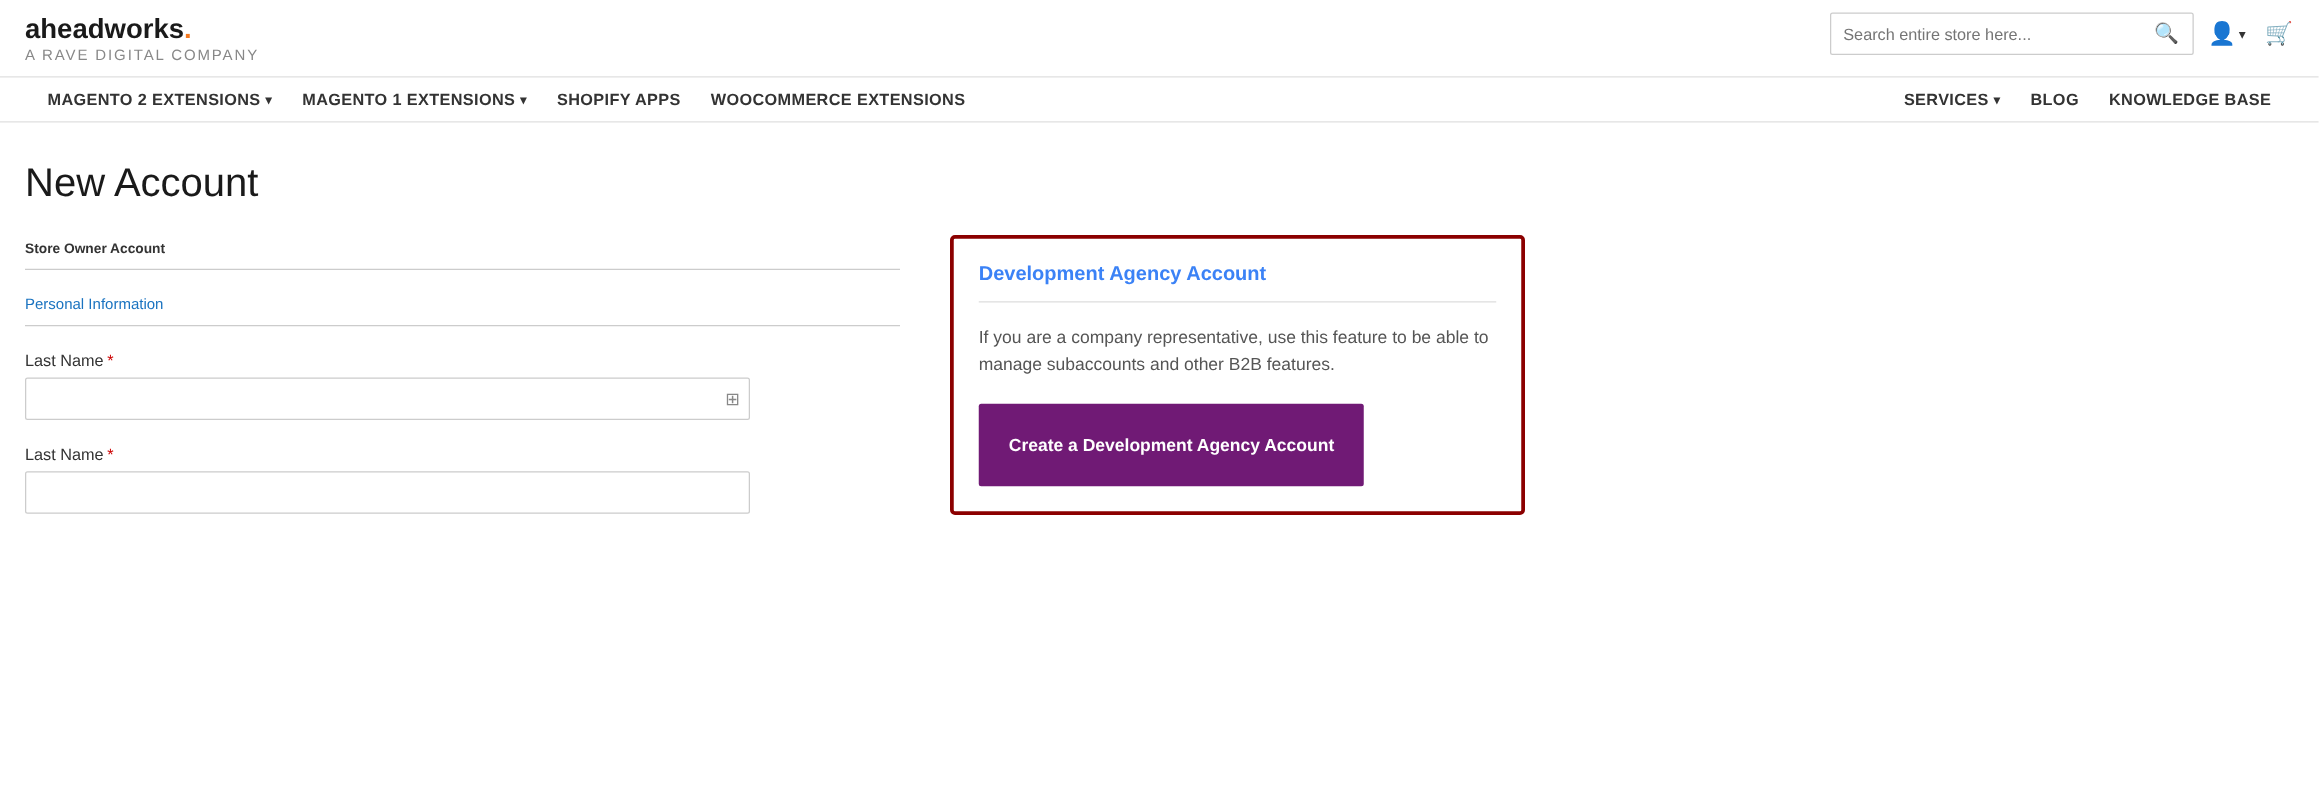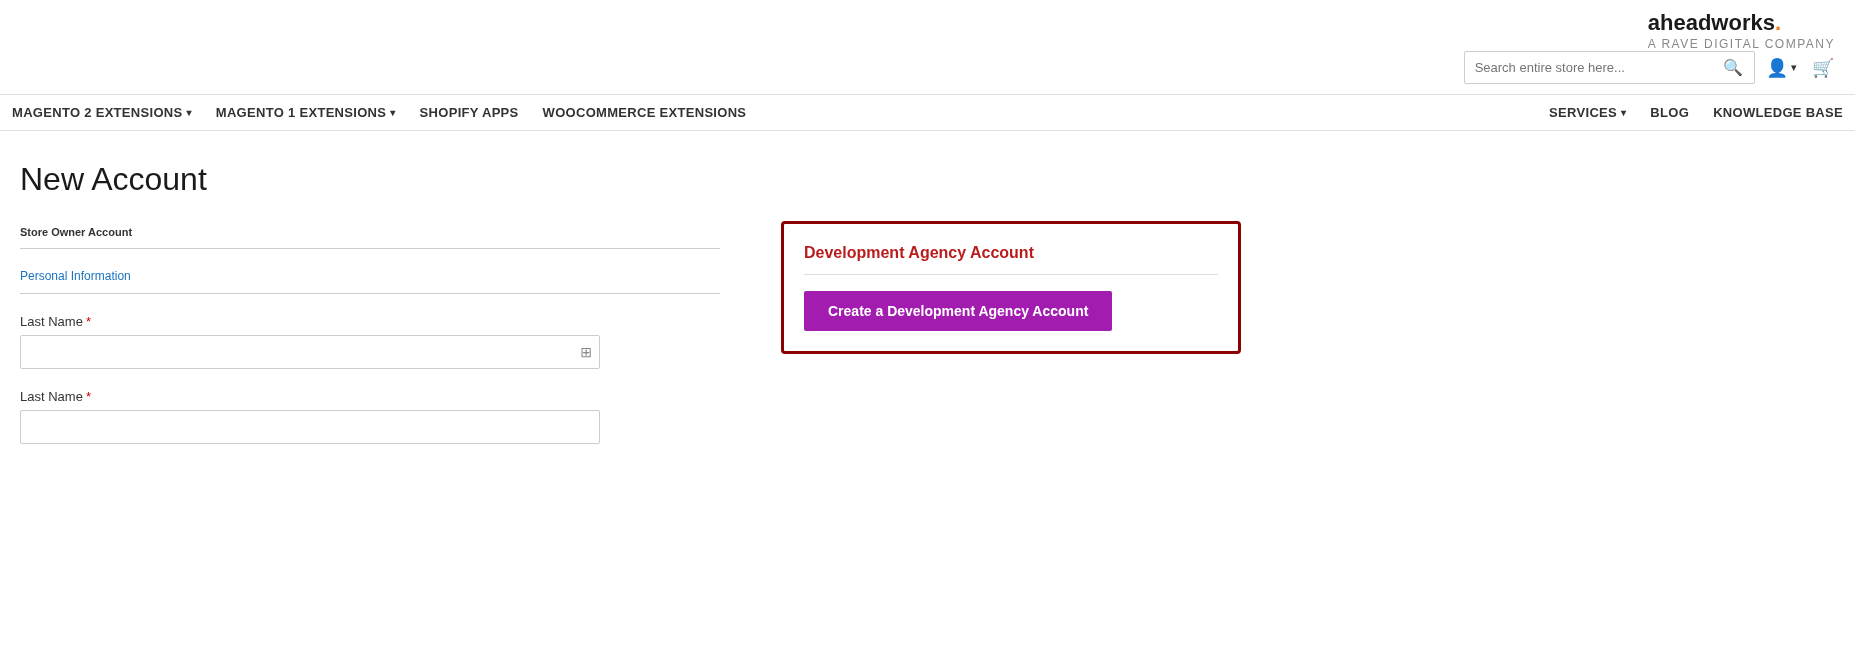--- a/index.html
+++ b/index.html
@@ -1,25 +1,24 @@
 <!DOCTYPE html>
 <html><head>
   <meta charset="utf-8">
   <style>
     * { box-sizing: border-box; margin: 0; padding: 0; }
     body { font-family: Arial, sans-serif; background: #fff; color: #333; font-size: 14px; }
 
     
     .header-top {
       display: flex;
-      align-items: flex-end;
+      align-items: flex-start;
       justify-content: space-between;
       padding: 10px 20px;
       border-bottom: 1px solid #e0e0e0;
-      flex-direction: column;
     }
     .logo-area { display: flex; flex-direction: column; }
     .logo-text { font-size: 22px; font-weight: 700; }
     .logo-ahead { color: #1a1a1a; }
     .logo-works { color: #1a1a1a; }
     .logo-dot { color: #f47920; }
     .logo-tagline { font-size: 12px; color: #888; letter-spacing: 1.5px; text-transform: uppercase; margin-top: 1px; }
     .header-right { display: flex; align-items: center; gap: 12px; }
     .search-box {
       display: flex;
@@ -54,21 +53,21 @@
       display: flex;
       align-items: center;
       gap: 2px;
     }
 
     
     .main-nav {
       display: flex;
       align-items: center;
       justify-content: space-between;
-      padding: 10px 12px;
+      padding: 10px 38px;
       border-bottom: 1px solid #e0e0e0;
     }
     .nav-left { display: flex; align-items: center; gap: 24px; }
     .nav-right { display: flex; align-items: flex-start; gap: 24px; }
     .nav-item {
       font-size: 13px;
       font-weight: 700;
       color: #333;
       cursor: pointer;
       text-transform: uppercase;
@@ -77,21 +76,21 @@
       align-items: center;
       gap: 4px;
       white-space: nowrap;
     }
     .chevron { font-size: 10px; }
 
     
     .page-content {
       display: flex;
       padding: 30px 20px;
-      gap: 61px;
+      gap: 40px;
       max-width: 1400px;
     }
     .left-column { flex: 1; max-width: 700px; }
     .right-column { width: 460px; }
 
     .page-title {
       font-size: 32px;
       font-weight: 400;
       color: #1a1a1a;
       margin-bottom: 28px;
@@ -153,36 +152,36 @@
     
     .dev-agency-card {
       border: 3px solid #8b0000;
       border-radius: 4px;
       padding: 20px;
       margin-top: 60px;
     }
     .dev-agency-title {
       font-size: 16px;
       font-weight: 600;
-      color: #b91c1c;
+      color: #3b82f6;
       padding-bottom: 12px;
       border-bottom: 1px solid #ddd;
       margin-bottom: 16px;
     }
     .dev-agency-desc {
       font-size: 14px;
       color: #555;
       line-height: 1.6;
       margin-bottom: 20px;
     }
     .dev-agency-btn {
-      background: #a21caf;
+      background: #701a75;
       color: #fff;
       border: none;
-      padding: 12px 24px;
+      padding: 25px 24px;
       font-size: 14px;
       font-weight: 700;
       cursor: pointer;
       border-radius: 2px;
     }
   </style>
 </head>
 <body>
 
 <header class="header-top">
@@ -270,16 +269,17 @@
       </div>
       <div class="input-wrapper">
         <input type="text" class="field-input" style="">
       </div>
     </div>
   </div>
 
   <div class="right-column">
     <div class="dev-agency-card">
       <div class="dev-agency-title">Development Agency Account</div>
+      <p class="dev-agency-desc">If you are a company representative, use this feature to be able to manage subaccounts and other B2B features.</p>
       <button class="dev-agency-btn">Create a Development Agency Account</button>
     </div>
   </div>
 </div>
 
 </body></html>

